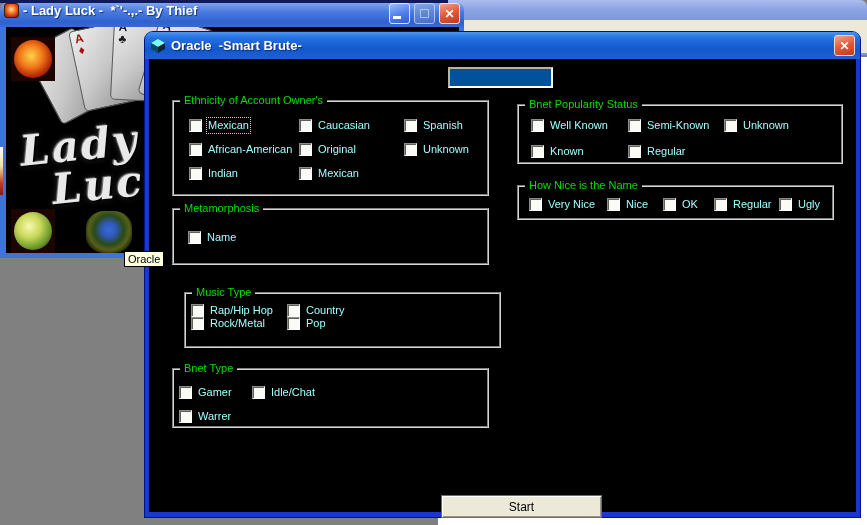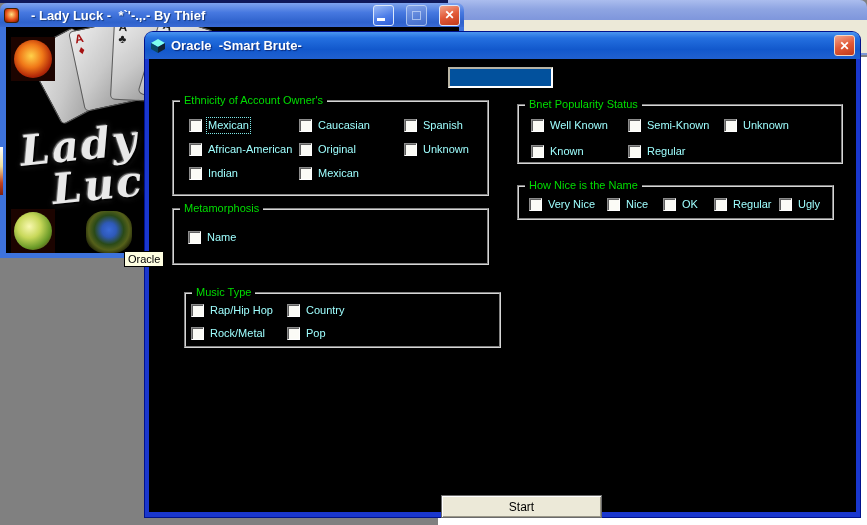--- a/index.html
+++ b/index.html
@@ -20,21 +20,21 @@
 
   .top-notch { position:absolute; left:0; top:0; width:448px; height:3px; background:#10195A; z-index:5; }
   .edge-sliver {
     position:absolute; left:0; top:147px; width:3px; height:48px; z-index:12;
     background:linear-gradient(180deg,#FFFFFF 0%,#F0E0A0 40%,#C04020 75%,#802010 100%);
   }
 
   
   .ll-window { position:absolute; left:0; top:3px; width:464px; height:255px; z-index:10; }
   .ll-titlebar {
-    height:24px; border-radius:7px 7px 0 0; display:flex; align-items:center; padding:0 4px; gap:12px;
+    height:24px; border-radius:7px 7px 0 0; display:flex; padding:0 4px; gap:4px;
     background:linear-gradient(180deg,#7FA3EE 0%,#4678E0 40%,#2E62CC 80%,#3A6AD4 100%);
   }
   .ll-icon {
     width:15px; height:15px; border-radius:3px; flex:0 0 auto;
     background:radial-gradient(circle at 50% 42%, #FFE080 0%, #E85018 55%, #701000 100%);
     border:1px solid #402000;
   }
   .ll-title {
     color:#FFF; font-weight:bold; font-size:13px; white-space:pre;
     text-shadow:1px 1px 1px #16397E; overflow:hidden; flex:1 1 auto;
@@ -120,21 +120,21 @@
     position:absolute; top:-8px; left:6px; background:#000; padding:0 4px;
     font-size:11px; color:#00DE00; white-space:nowrap;
   }
   .items { display:grid; justify-items:start; align-content:start; }
 
   .g-ethnicity { left:23px;  top:41px;  width:317px; height:96px; }
   .g-ethnicity .items { padding:17px 0 0 15px; grid-template-columns:110px 105px auto; row-gap:11px; }
   .g-metamorphosis { left:23px; top:149px; width:317px; height:57px; }
   .g-metamorphosis .items { padding:21px 0 0 14px; grid-template-columns:auto; }
   .g-music { left:35px; top:233px; width:317px; height:56px; }
-  .g-music .items { padding:10px 0 0 5px; grid-template-columns:96px auto; row-gap:10px; }
+  .g-music .items { padding:10px 0 0 5px; grid-template-columns:96px auto; row-gap:0; }
   .g-bnet { left:23px; top:309px; width:317px; height:60px; }
   .g-bnet .items { padding:16px 0 0 5px; grid-template-columns:73px auto; row-gap:11px; }
   .g-popularity { left:368px; top:45px; width:326px; height:60px; }
   .g-popularity .items { padding:13px 0 0 12px; grid-template-columns:97px 96px auto; row-gap:13px; }
   .g-niceness { left:368px; top:126px; width:317px; height:35px; }
   .g-niceness .items { padding:11px 0 0 10px; grid-template-columns:78px 56px 51px 65px auto; }
   .g-account { left:368px; top:185px; width:220px; height:32px; }
   .g-account .items { padding:8px 0 0 12px; grid-template-columns:71px 64px auto; }
 
   .cb-item { display:flex; align-items:center; gap:6px; height:13px; cursor:default; }
@@ -299,20 +299,37 @@
             <span class="cb"></span>
             <span class="cb-label">Rock/Metal</span>
           </div>
         <div class="cb-item">
             <span class="cb"></span>
             <span class="cb-label">Pop</span>
           </div>
       </div>
     </div>
 
+    <div class="groupbox g-bnet">
+      <span class="group-title">Bnet Type</span>
+      <div class="items">
+        <div class="cb-item">
+            <span class="cb"></span>
+            <span class="cb-label">Gamer</span>
+          </div>
+        <div class="cb-item">
+            <span class="cb"></span>
+            <span class="cb-label">Idle/Chat</span>
+          </div>
+        <div class="cb-item">
+            <span class="cb"></span>
+            <span class="cb-label">Warrer</span>
+          </div>
+      </div>
+    </div>
 
     <div class="groupbox g-popularity">
       <span class="group-title">Bnet Popularity Status</span>
       <div class="items">
         <div class="cb-item">
             <span class="cb"></span>
             <span class="cb-label">Well Known</span>
           </div>
         <div class="cb-item">
             <span class="cb"></span>

